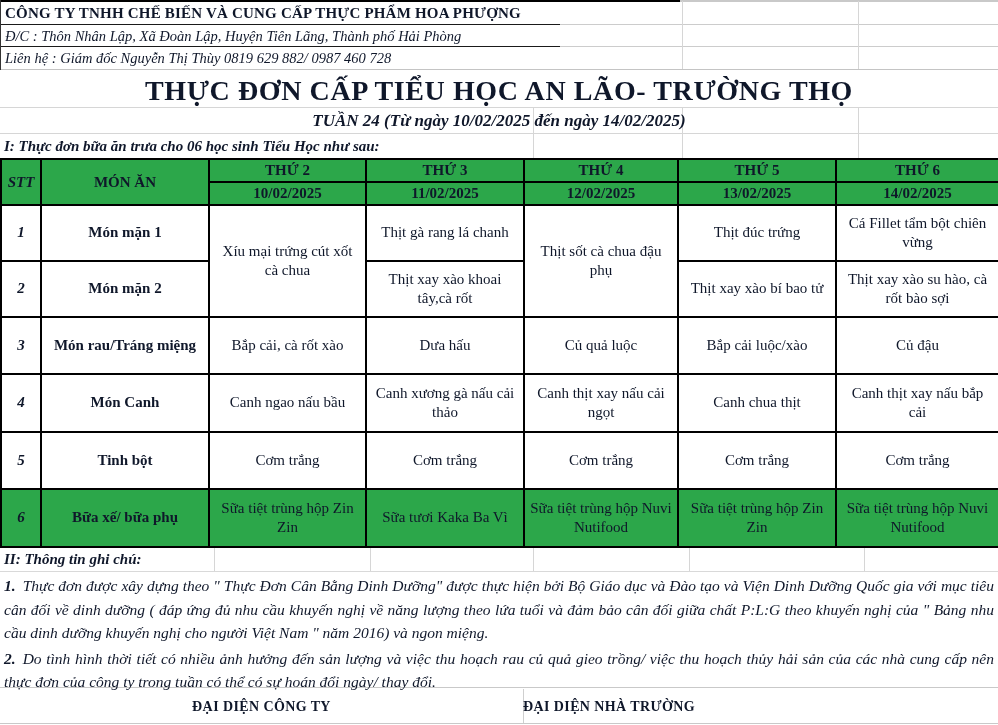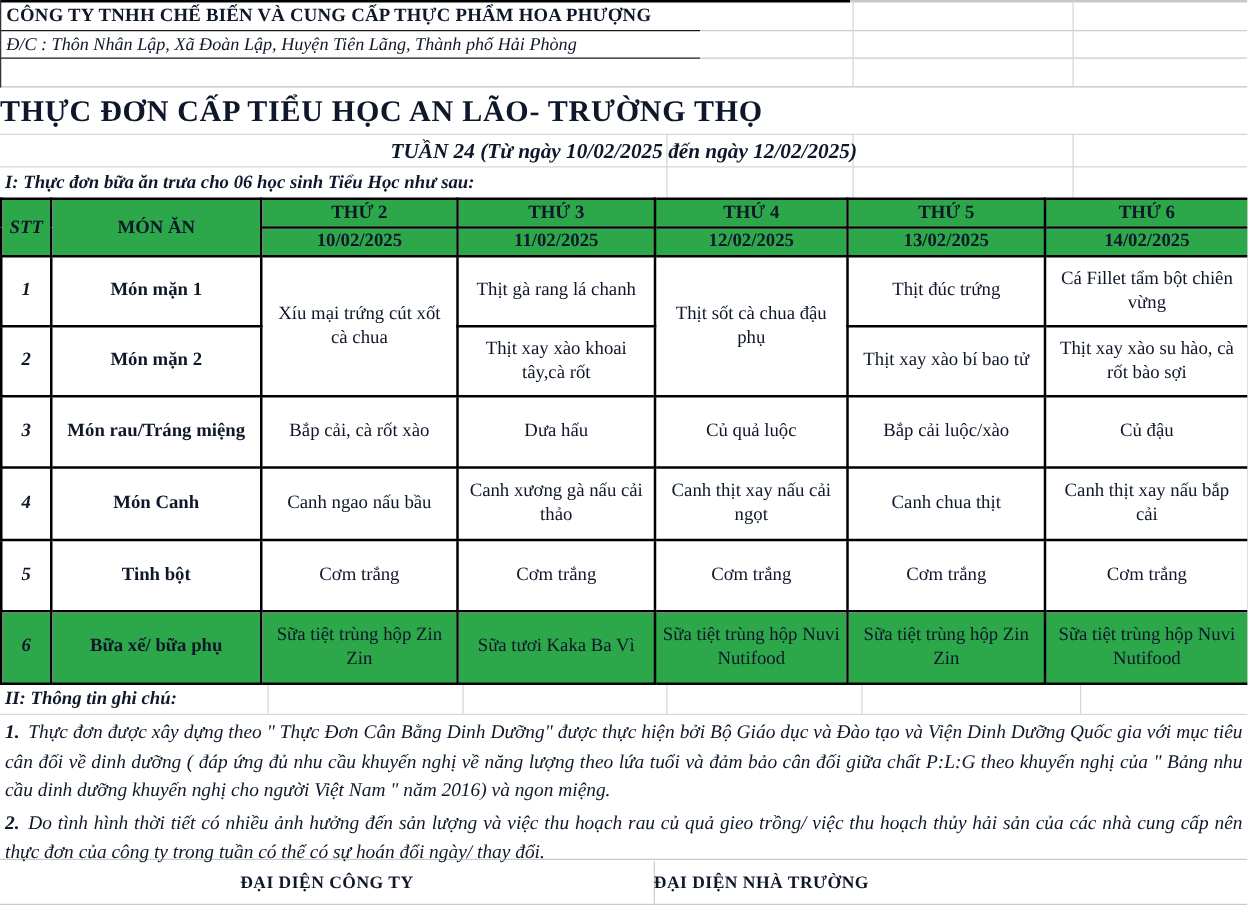--- a/index.html
+++ b/index.html
@@ -22,21 +22,21 @@
   .hl-r3     { top:69px;  background:#c4c4c4; }
   .hl-title  { top:107px; background:#d6d6d6; }
   .hl-week   { top:133px; background:#d6d6d6; }
   .hl-sec2   { top:571px; background:#d9d9d9; }
   .hl-foot   { top:687px; background:#c9c9c9; }
   .hl-bottom { top:723px; background:#c9c9c9; }
   .vline { position:absolute; width:1px; background:#d6d6d6; }
   .vl-left { left:0; top:0; height:70px; background:#333; }
 
   
-  .title { top:70px; height:38px; text-align:left; font-weight:bold; font-size:24px; line-height:41px; letter-spacing:0.6px; }
+  .title { top:70px; height:38px; text-align:center; font-weight:bold; font-size:28px; line-height:41px; letter-spacing:0.6px; }
   .week  { top:108px; height:26px; text-align:center; font-weight:bold; font-style:italic; font-size:17px; line-height:26px; }
   .sec1  { top:134px; height:24px; padding-left:4px; font-weight:bold; font-style:italic; font-size:15px; line-height:24px; }
 
   
   table.menu { position:absolute; top:158px; left:0; width:998px; height:387px;
     border-collapse:collapse; table-layout:fixed; text-align:center; font-size:15px; }
   .menu th, .menu td { border:2px solid #000; padding:1px 5px; line-height:1.25; overflow:hidden; }
   .menu thead th { background:#2CA74A; font-weight:bold; font-size:15px; }
   .menu th.stt-h { font-style:italic; }
   .menu td.stt { font-weight:bold; font-style:italic; }
@@ -53,20 +53,21 @@
   .footer-left  { position:absolute; top:688px; left:0;    width:523px; height:35px; line-height:37px; text-align:center; font-weight:bold; font-size:14px; letter-spacing:0.4px; }
   .footer-right { position:absolute; top:688px; left:523px; width:475px; height:35px; line-height:37px; font-weight:bold; font-size:14px; letter-spacing:0.4px; }
 </style>
 </head>
 <body>
 
 <div class="doc">
 
   <div class="abs company">CÔNG TY TNHH CHẾ BIẾN VÀ CUNG CẤP THỰC PHẨM HOA PHƯỢNG</div>
   <div class="abs address">Đ/C : Thôn Nhân Lập, Xã Đoàn Lập, Huyện Tiên Lãng, Thành phố Hải Phòng</div>
+  <div class="abs contact">Liên hệ : Giám đốc Nguyễn Thị Thùy 0819 629 882/ 0987 460 728</div>
 
   <div class="hline hl-top"></div>
   <div class="hline hl-r1" style="top:24px"></div>
   <div class="hline hl-r2"></div>
   <div class="hline hl-r3"></div>
   <div class="hline hl-title"></div>
   <div class="hline hl-week"></div>
   <div class="hline hl-sec2"></div>
   <div class="hline hl-foot"></div>
   <div class="hline hl-bottom"></div>
@@ -77,21 +78,21 @@
   <div class="vline" style="left:682px;top:108px;height:50px"></div>
   <div class="vline" style="left:858px;top:108px;height:50px"></div>
   <div class="vline" style="left:214px;top:546px;height:25px"></div>
   <div class="vline" style="left:370px;top:546px;height:25px"></div>
   <div class="vline" style="left:533px;top:546px;height:25px"></div>
   <div class="vline" style="left:689px;top:546px;height:25px"></div>
   <div class="vline" style="left:864px;top:546px;height:25px"></div>
   <div class="vline" style="left:523px;top:689px;height:34px;background:#cfcfcf"></div>
 
   <div class="abs title">THỰC ĐƠN CẤP TIỂU HỌC AN LÃO- TRƯỜNG THỌ</div>
-  <div class="abs week">TUẦN 24 (Từ ngày 10/02/2025 đến ngày 12/02/2025)</div>
+  <div class="abs week">TUẦN 24 (Từ ngày 10/02/2025 đến ngày 14/02/2025)</div>
   <div class="abs sec1">I: Thực đơn bữa ăn trưa cho 06 học sinh Tiểu Học như sau:</div>
 
   <table class="menu">
     <colgroup>
       <col style="width:40px">
         <col style="width:168px">
         <col style="width:157px">
       <col style="width:158px">
         <col style="width:154px">
         <col style="width:158px">

